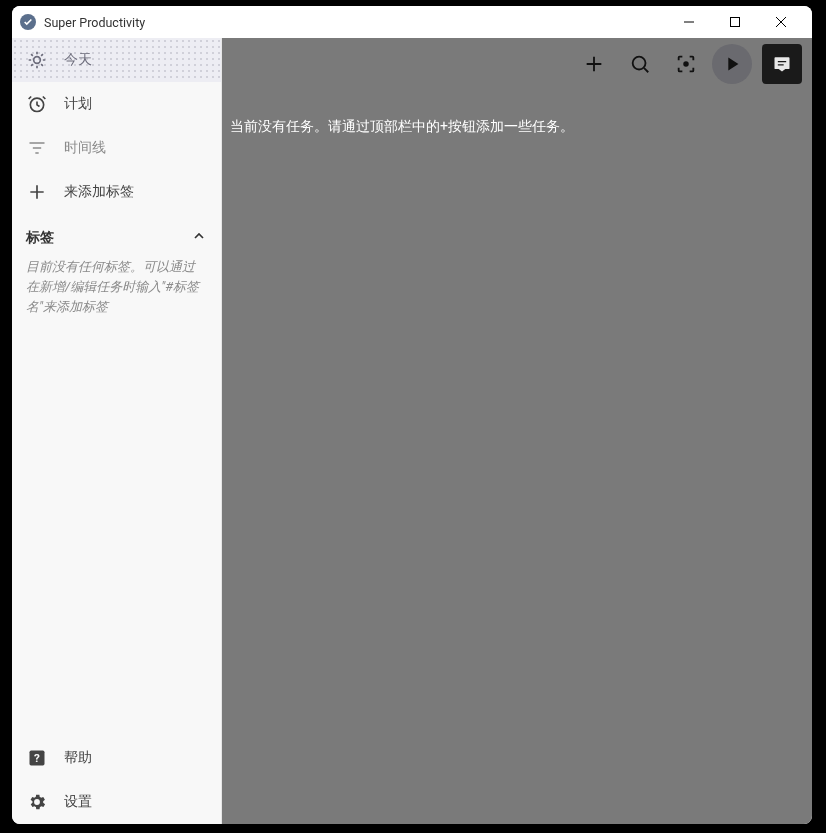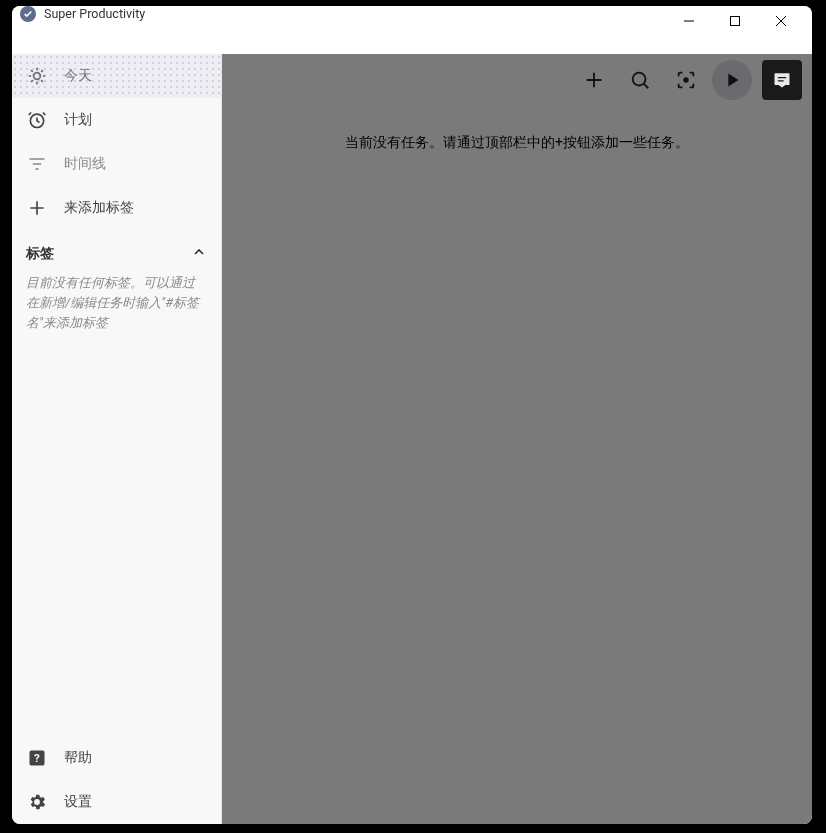--- a/index.html
+++ b/index.html
@@ -20,20 +20,21 @@
     background: #fff;
     border-radius: 8px;
     box-shadow: 0 4px 20px rgba(0,0,0,0.3);
     display: flex;
     flex-direction: column;
     overflow: hidden;
   }
   .titlebar {
     height: 32px;
     display: flex;
+    align-items: center;
     padding: 0 8px;
     background: #fff;
     flex-shrink: 0;
   }
   .titlebar .app-icon {
     width: 16px; height: 16px;
     border-radius: 50%;
     background: #5b6f8c;
     display: flex;
     align-items: center;
@@ -47,21 +48,20 @@
     width: 46px; height: 30px;
     display: flex; align-items: center; justify-content: center;
     color: #000;
   }
   .win-btn svg { width: 10px; height: 10px; }
 
   .body {
     flex: 1;
     display: flex;
     min-height: 0;
-    margin-top: 16px;
   }
 
   
   .sidebar {
     width: 210px;
     background: #f8f8f8;
     border-right: 1px solid #e6e6e6;
     display: flex;
     flex-direction: column;
     flex-shrink: 0;
@@ -145,22 +145,21 @@
     background: #1a1a1a;
     border-radius: 4px;
     color: #e8e8e8;
     cursor: pointer;
     margin-left: 4px;
   }
   .chat-btn svg { width: 20px; height: 20px; }
   .empty-msg {
     padding: 28px 8px 0 8px;
     font-size: 14px;
-    color: #000000;
-    text-align: center;
+    color: #ffffff;
   }
 </style>
 </head>
 <body>
 
 <div class="window">
 
   <div class="titlebar">
     <span class="app-icon">
       <svg viewBox="0 0 24 24" fill="none" stroke="#fff" stroke-width="4">

